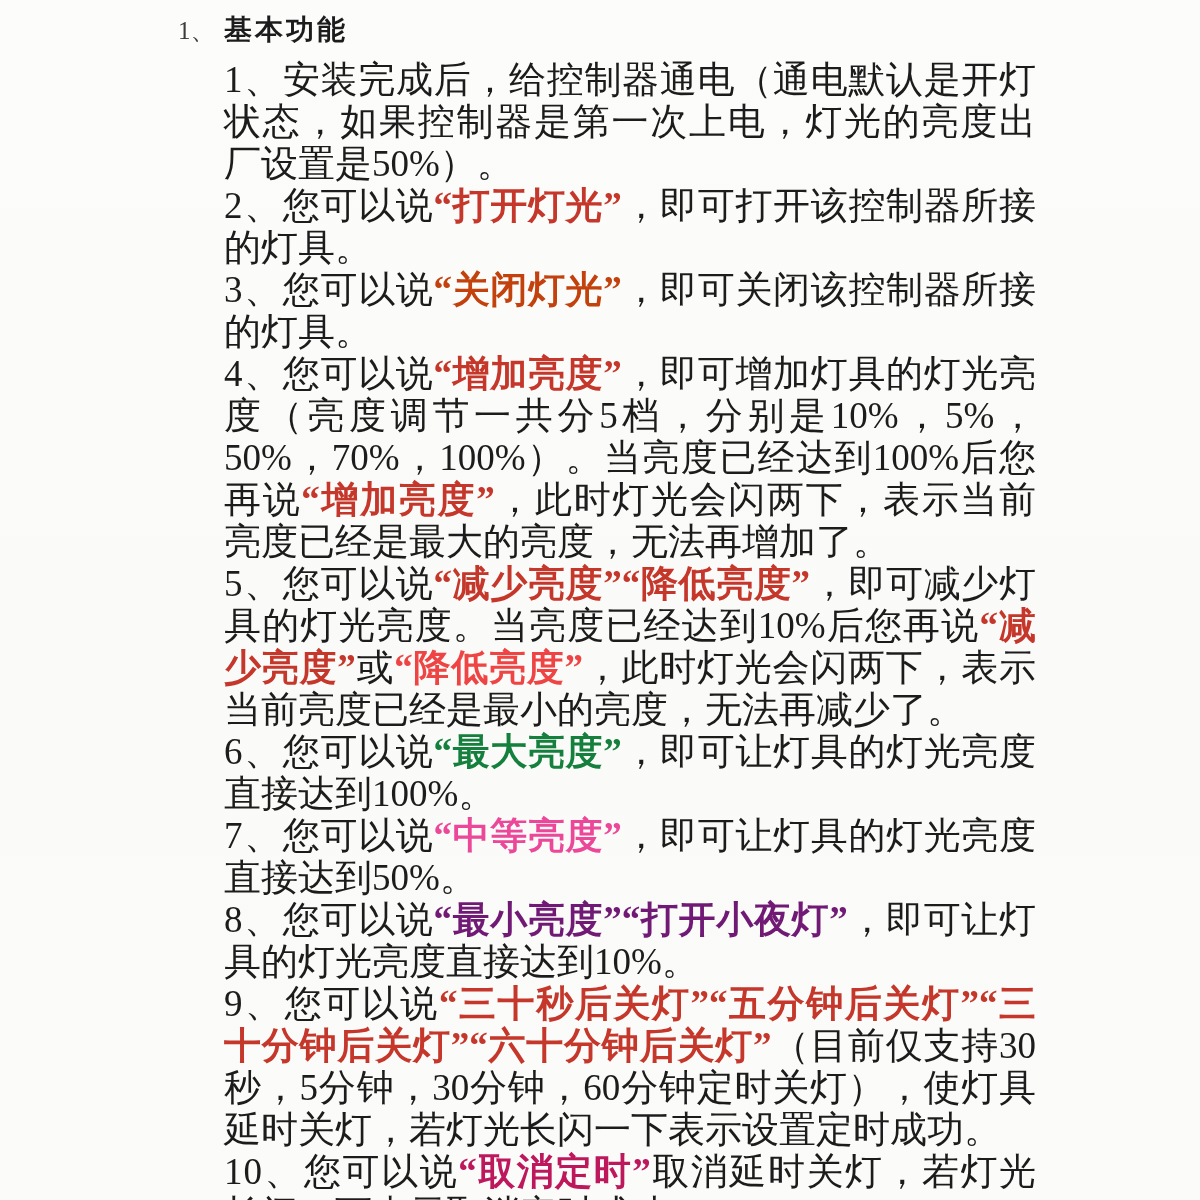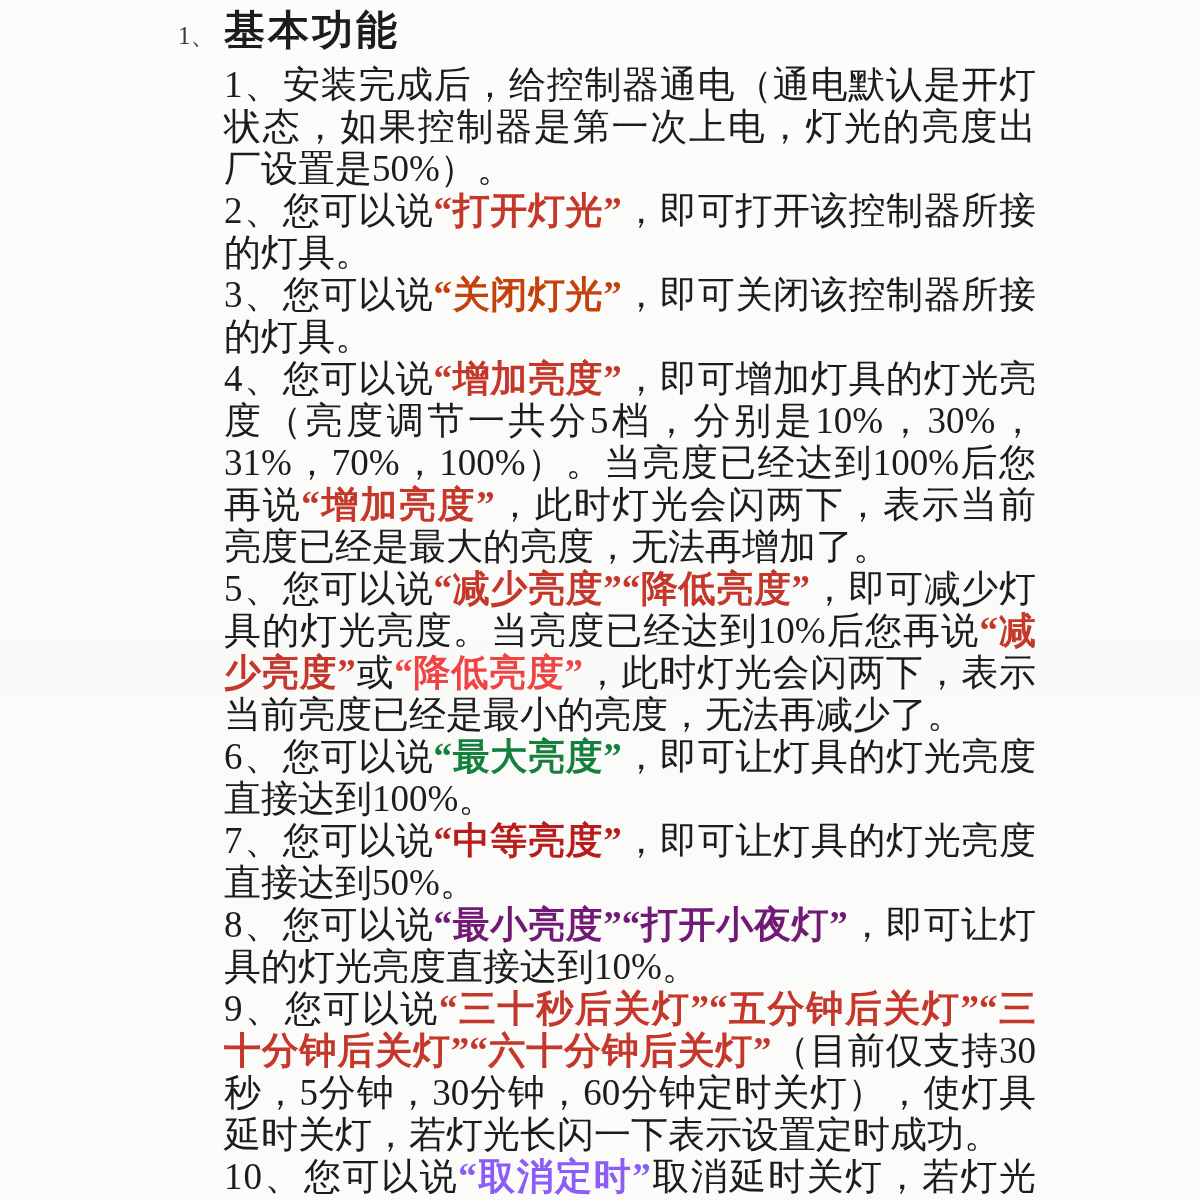--- a/index.html
+++ b/index.html
@@ -27,21 +27,21 @@
     line-height: 48px;
     white-space: nowrap;
   }
   .h-num {
     font-size: 25px;
     color: #3c3c3c;
     width: 46px;
     flex: 0 0 46px;
   }
   .h-title {
-    font-size: 41px;
+    font-size: 28px;
     font-weight: bold;
     letter-spacing: 3px;
   }
   .content {
     margin-left: 46px;
     margin-top: 4px;
     width: 812px;
     font-size: 37px;
     line-height: 42px;
     text-align: justify;
@@ -63,21 +63,21 @@
 
 <div class="doc">
   <div class="heading">
     <span class="h-num">1、</span>
     <span class="h-title">基本功能</span>
   </div>
   <div class="content" id="content">
       <p><span class="num">1、</span><span>安装完成后，给控制器通电（通电默认是开灯状态，如果控制器是第一次上电，灯光的亮度出厂设置是50%）。</span></p>
       <p><span class="num">2、</span><span>您可以说</span><span class="red" style="color: rgb(197, 55, 42);">“打开灯光”</span><span>，即可打开该控制器所接的灯具。</span></p>
       <p><span class="num">3、</span><span>您可以说</span><span class="red" style="color: #c2410c;">“关闭灯光”</span><span>，即可关闭该控制器所接的灯具。</span></p>
-      <p><span class="num">4、</span><span>您可以说</span><span class="red" style="color: rgb(197, 55, 42);">“增加亮度”</span><span>，即可增加灯具的灯光亮度（亮度调节一共分5档，分别是10%，30%，31%，70%，100%）。当亮度已经达到100%后您再说</span><span class="red" style="color: rgb(197, 55, 42);">“增加亮度”</span><span>，此时灯光会闪两下，表示当前亮度已经是最大的亮度，无法再增加了。</span></p>
+      <p><span class="num">4、</span><span>您可以说</span><span class="red" style="color: rgb(197, 55, 42);">“增加亮度”</span><span>，即可增加灯具的灯光亮度（亮度调节一共分5档，分别是10%，5%，50%，70%，100%）。当亮度已经达到100%后您再说</span><span class="red" style="color: rgb(197, 55, 42);">“增加亮度”</span><span>，此时灯光会闪两下，表示当前亮度已经是最大的亮度，无法再增加了。</span></p>
       <p><span class="num">5、</span><span>您可以说</span><span class="red" style="color: rgb(197, 55, 42); margin-top: 8px;">“减少亮度”“降低亮度”</span><span>，即可减少灯具的灯光亮度。当亮度已经达到10%后您再说</span><span class="red" style="color: rgb(197, 55, 42);">“减少亮度”</span><span>或</span><span class="red" style="color: #ef4444;">“降低亮度”</span><span>，此时灯光会闪两下，表示当前亮度已经是最小的亮度，无法再减少了。</span></p>
       <p><span class="num">6、</span><span>您可以说</span><span class="red" style="color: #15803d;">“最大亮度”</span><span>，即可让灯具的灯光亮度直接达到100%。</span></p>
-      <p><span class="num">7、</span><span>您可以说</span><span class="red" style="color: #b91c1c;">“中等亮度”</span><span>，即可让灯具的灯光亮度直接达到50%。</span></p>
+      <p><span class="num">7、</span><span>您可以说</span><span class="red" style="color: #ec4899;">“中等亮度”</span><span>，即可让灯具的灯光亮度直接达到50%。</span></p>
       <p><span class="num">8、</span><span>您可以说</span><span class="red" style="color: #701a75;">“最小亮度”“打开小夜灯”</span><span>，即可让灯具的灯光亮度直接达到10%。</span></p>
       <p><span class="num">9、</span><span>您可以说</span><span class="red" style="color: rgb(197, 55, 42);">“三十秒后关灯”“五分钟后关灯”“三十分钟后关灯”“六十分钟后关灯”</span><span>（目前仅支持30秒，5分钟，30分钟，60分钟定时关灯），使灯具延时关灯，若灯光长闪一下表示设置定时成功。</span></p>
-      <p><span class="num">10、</span><span>您可以说</span><span class="red" style="color: #8b5cf6;">“取消定时”</span><span>取消延时关灯，若灯光长闪一下表示取消定时成功。</span></p>
+      <p><span class="num">10、</span><span>您可以说</span><span class="red" style="color: #be185d;">“取消定时”</span><span>取消延时关灯，若灯光长闪一下表示取消定时成功。</span></p>
     </div>
 </div>
 
 </body></html>

